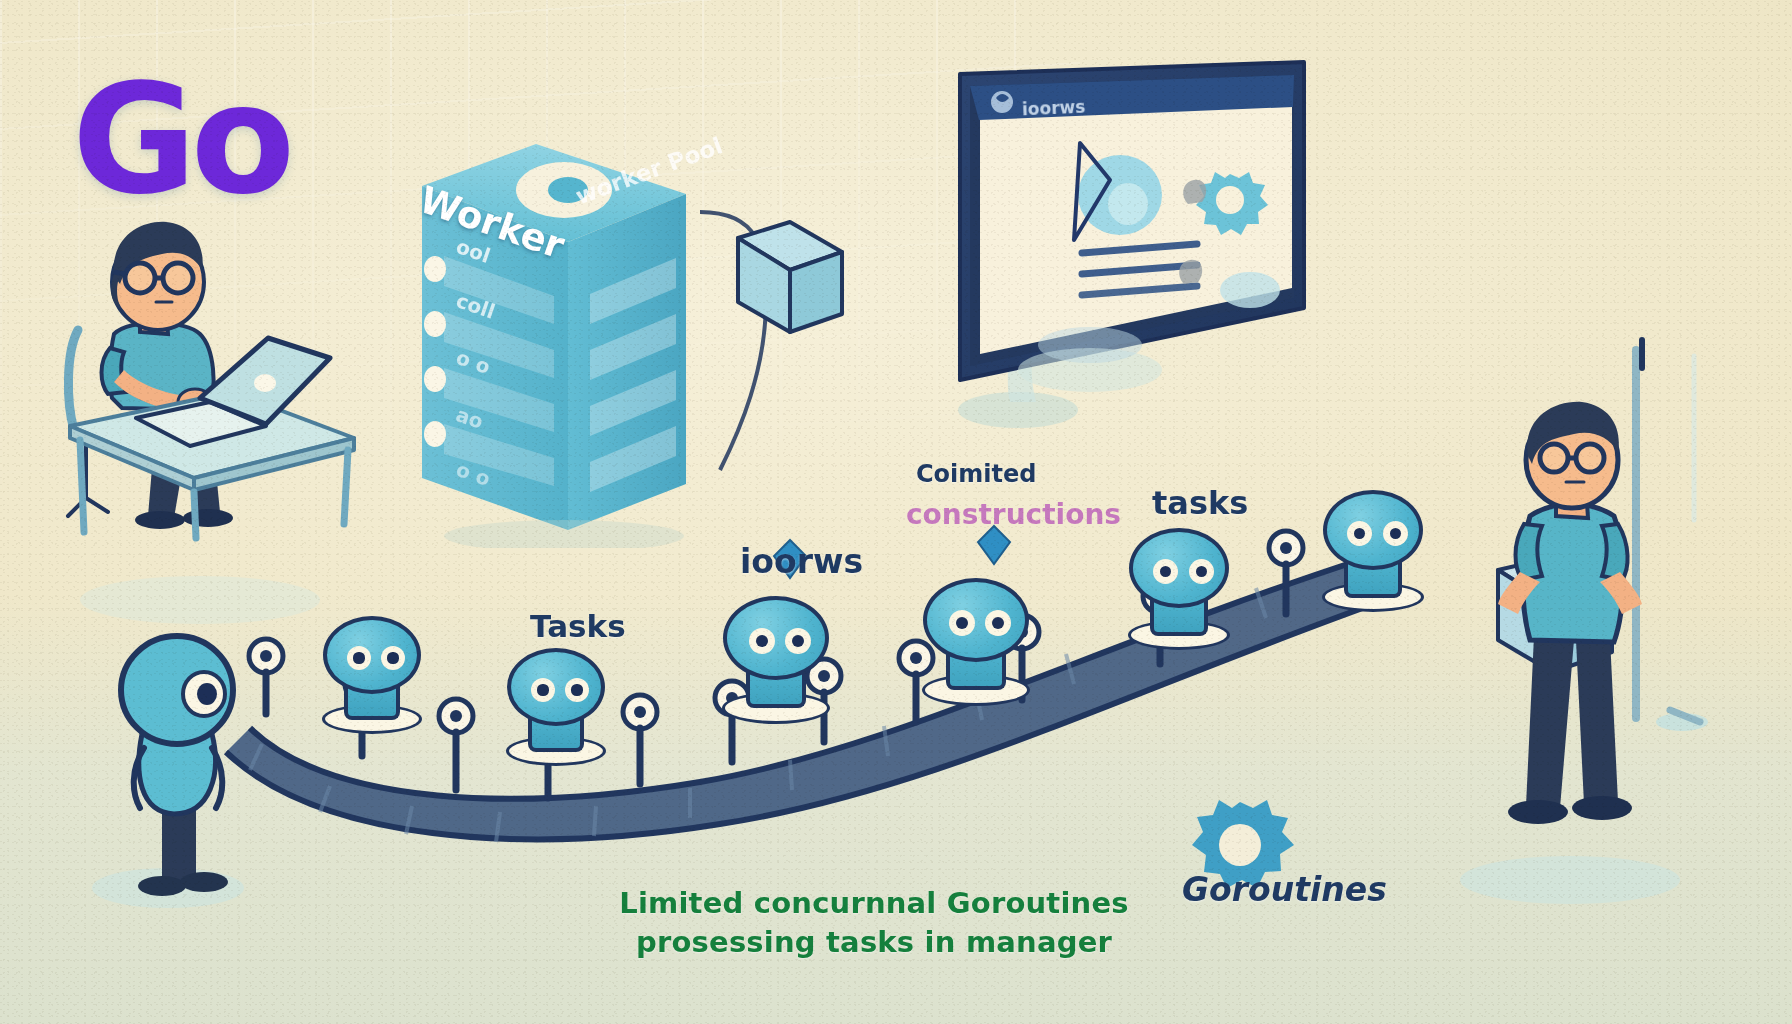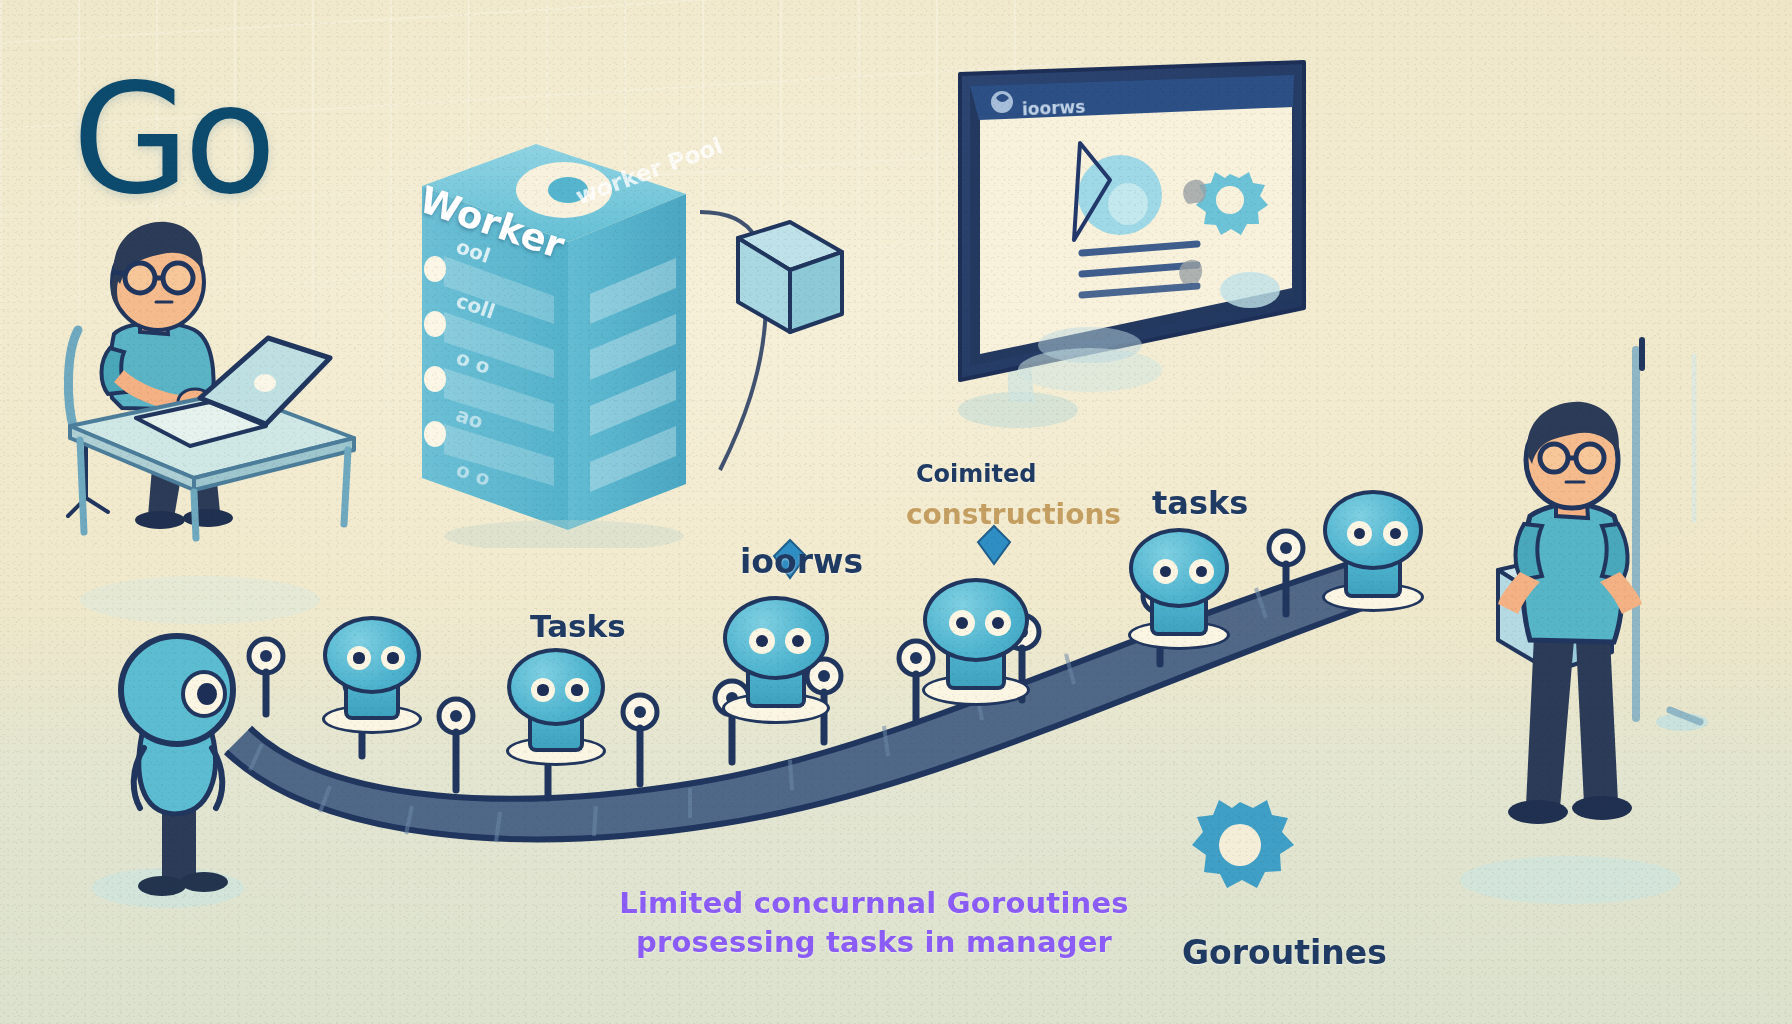--- a/index.html
+++ b/index.html
@@ -39,22 +39,22 @@
       radial-gradient(circle at 13% 22%, rgba(120,110,80,.5) 0 1px, transparent 1px),
       radial-gradient(circle at 47% 61%, rgba(120,110,80,.5) 0 1px, transparent 1px),
       radial-gradient(circle at 77% 34%, rgba(120,110,80,.5) 0 1px, transparent 1px),
       radial-gradient(circle at 29% 83%, rgba(120,110,80,.5) 0 1px, transparent 1px);
     background-size:7px 7px, 9px 9px, 11px 11px, 13px 13px;
   }
 
   
   .go-logo{
     position:absolute;left:72px;top:64px;
-    font-size:152px;line-height:1;font-weight:400;
-    color:#0c4a6e;letter-spacing:-6px;
+    font-size:152px;line-height:1;font-weight:700;
+    color:#6d28d9;letter-spacing:-6px;
     text-shadow:0 3px 10px rgba(60,120,150,.22);
     user-select:none;
   }
 
   
   .lbl{
     position:absolute;
     color:#1f3a63;
     font-weight:600;
     white-space:nowrap;
@@ -99,25 +99,25 @@
 
   
   .belt-svg{position:absolute;left:0;top:0;width:1792px;height:1024px;pointer-events:none;}
 
   
   .gear-wrap{position:absolute;left:1180px;top:790px;width:120px;height:120px;}
 
   
   .caption{
     position:absolute;left:604px;top:884px;width:540px;
-    text-align:center;color:#8b5cf6;font-weight:700;font-size:29px;line-height:1.35;
+    text-align:center;color:#15803d;font-weight:700;font-size:29px;line-height:1.35;
     letter-spacing:.2px;text-shadow:0 1px 2px rgba(255,255,255,.5);
   }
   .ghost{
-    position:absolute;color:#a16207;font-weight:600;opacity:.55;white-space:nowrap;
+    position:absolute;color:#a21caf;font-weight:600;opacity:.55;white-space:nowrap;
     filter:blur(.6px);
   }
 </style>
 </head>
 <body>
 
 <div id="stage">
 
   <div class="bg-base"></div>
   <div class="bg-wall-grid"></div>
@@ -526,21 +526,21 @@
   <div class="lbl" style="left:530px;top:608px;font-size:31px;">Tasks</div>
 
   <div class="lbl" style="left:740px;top:542px;font-size:33px;">ioorws</div>
 
   <div class="lbl" style="left:916px;top:460px;font-size:24px;">Coimited</div>
 
   <div class="ghost" style="left:906px;top:498px;font-size:28px;">constructions</div>
 
   <div class="lbl" style="left:1152px;top:484px;font-size:32px;">tasks</div>
 
-  <div class="lbl" style="left:1182px;top:933px;font-size:33px;">Goroutines</div>
+  <div class="lbl" style="left:1182px;top:870px;font-size:33px;font-style:italic;">Goroutines</div>
 
   <div class="caption">
     <div>Limited concurnnal Goroutines</div>
     <div>prosessing tasks in manager</div>
   </div>
 
   <div class="grain"></div>
 </div>
 
 </body></html>

